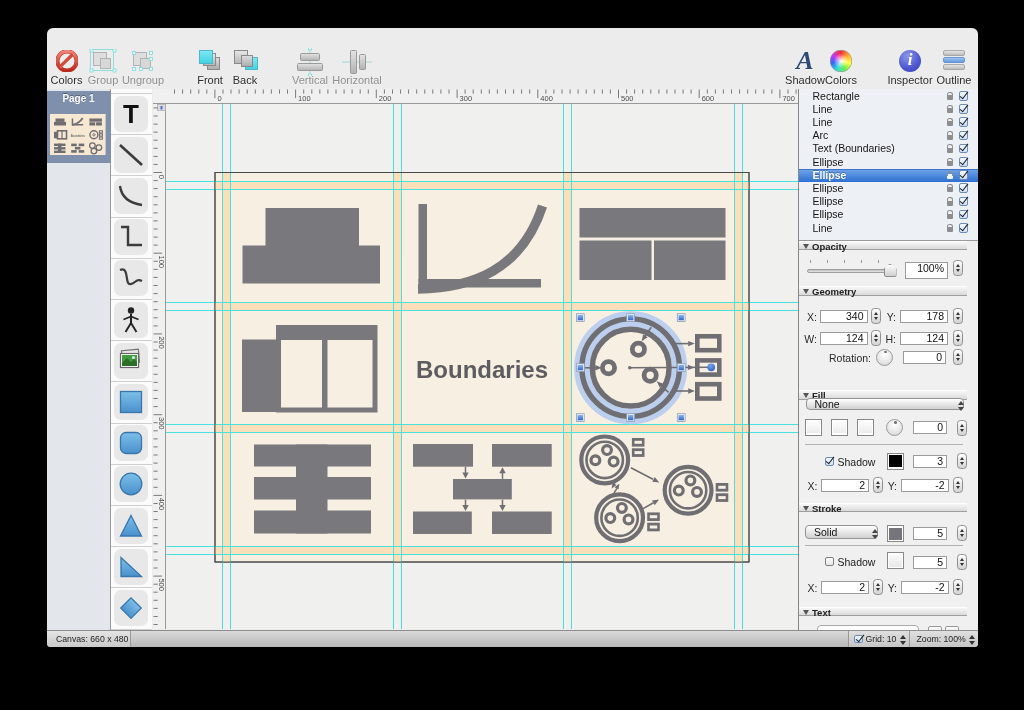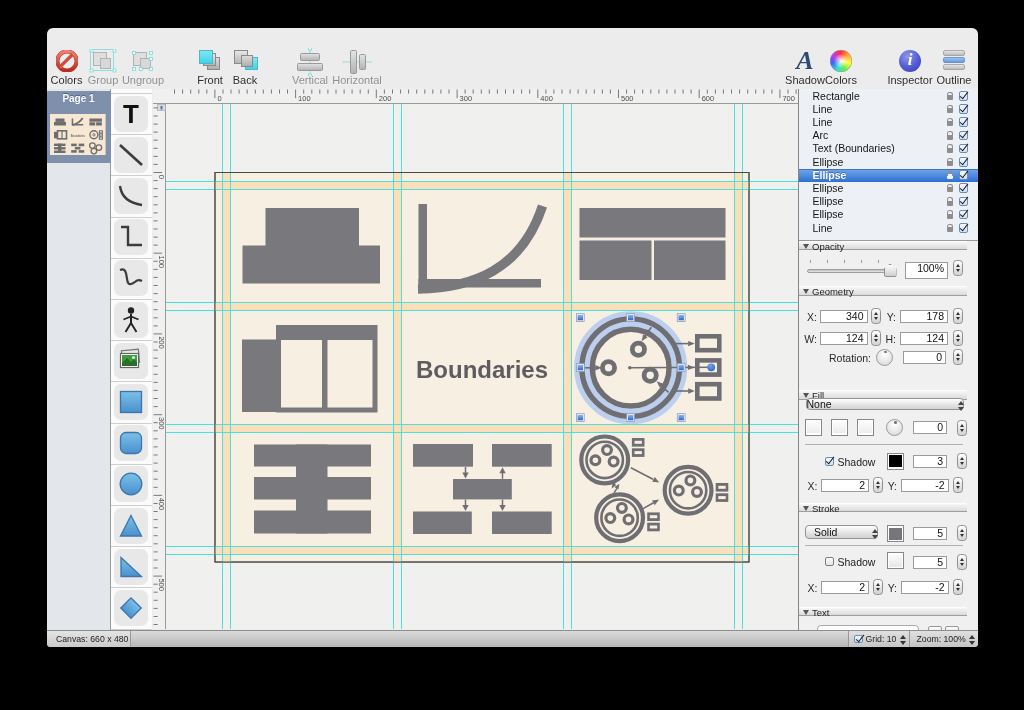--- a/index.html
+++ b/index.html
@@ -20,21 +20,21 @@
  border-right:1px solid #9b9b9b}
 #palette{position:absolute;left:64px;top:61px;width:41.7px;height:540.5px;background:#fbfbfb}
 .pcell{position:absolute;left:3px;width:34.5px;background:#e8e8e8;border-radius:7px}
 .pline{position:absolute;left:0;width:41.7px;height:1px;background:#cfcfcf}
 #panel{position:absolute;left:751px;top:61px;width:180px;height:540.5px;background:#f0f0f0;
  border-left:1px solid #868686}
 #statusbar{position:absolute;left:0;top:601.5px;width:931px;height:17.5px;
  background:linear-gradient(#dadada,#b7b7b7);border-top:1px solid #8d8d8d;font-size:10px;color:#2b2b2b}
 .hdr{position:absolute;left:0;width:168px;height:9.5px;
  background:linear-gradient(#f7f7f7,#dadada);border-top:1px solid #fdfdfd;border-bottom:1px solid #9e9e9e;
- font-size:9.5px;font-weight:normal;color:#222;line-height:9px}
+ font-size:9.5px;font-weight:bold;color:#222;line-height:9px}
 .hdr span.tri{display:inline-block;width:0;height:0;border-left:3.5px solid transparent;
  border-right:3.5px solid transparent;border-top:5px solid #555;margin:2px 3px 0 4.5px;vertical-align:top}
 .fld{position:absolute;background:#fff;border:1px solid #9b9b9b;font-size:10.5px;color:#111;
  text-align:right;padding-right:3px;line-height:11.5px}
 .lbl{position:absolute;font-size:10.5px;color:#2a2a2a;text-align:right}
 .step{position:absolute;width:10px;height:16px;border:1px solid #8f8f8f;border-radius:3.5px;
  background:linear-gradient(#fefefe,#d2d2d2)}
 .step:before{content:"";position:absolute;left:2px;top:3px;width:0;height:0;
  border-left:2.5px solid transparent;border-right:2.5px solid transparent;border-bottom:3.5px solid #333}
 .step:after{content:"";position:absolute;left:2px;bottom:3px;width:0;height:0;
@@ -739,21 +739,21 @@
 <div class="fld" style="left:21px;top:242.5px;width:48px;height:13px;line-height:11px">124</div>
 <div class="step" style="left:72.5px;top:241px"></div>
 <div class="lbl" style="left:57.5px;top:243.5px;width:40px">H:</div>
 <div class="fld" style="left:101.5px;top:242.5px;width:48px;height:13px;line-height:11px">124</div>
 <div class="step" style="left:154.5px;top:241px"></div>
 <div class="lbl" style="left:12.5px;top:263px;width:60px">Rotation:</div>
 <div class="dial" style="left:77.5px;top:259.5px"></div>
 <div class="fld" style="left:104px;top:261.5px;width:43.5px;height:13px;line-height:11px">0</div>
 <div class="step" style="left:154.5px;top:260px"></div>
 <div class="hdr" style="top:301px"><span class="tri"></span>Fill</div>
-<div class="dd" style="left:7px;top:308.5px;width:158px;height:12.5px;line-height:11.5px;">None<span class="ddarr" style="top:0"></span></div>
+<div class="dd" style="left:7px;top:308.5px;width:158px;height:12.5px;line-height:11.5px;padding-left:8px">None<span class="ddarr" style="top:0"></span></div>
 <div class="swatch" style="left:6px;top:329.5px">
         <div style="background:linear-gradient(#fdfdfd,#ececec)"></div>
       </div>
 <div class="swatch" style="left:32px;top:329.5px">
         <div style="background:linear-gradient(#fdfdfd,#ececec)"></div>
       </div>
 <div class="swatch" style="left:58px;top:329.5px">
         <div style="background:linear-gradient(#fdfdfd,#ececec)"></div>
       </div>
 <div class="dial" style="left:87.5px;top:330px"></div>

